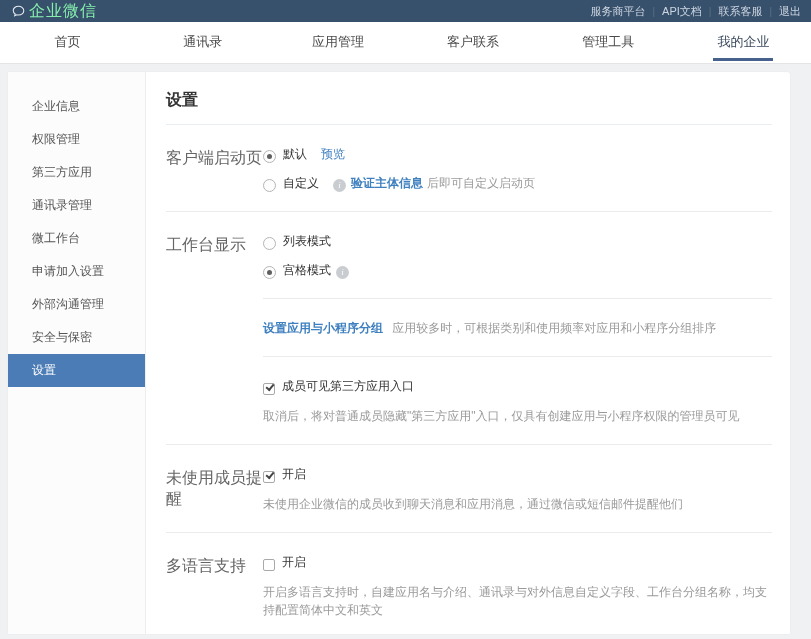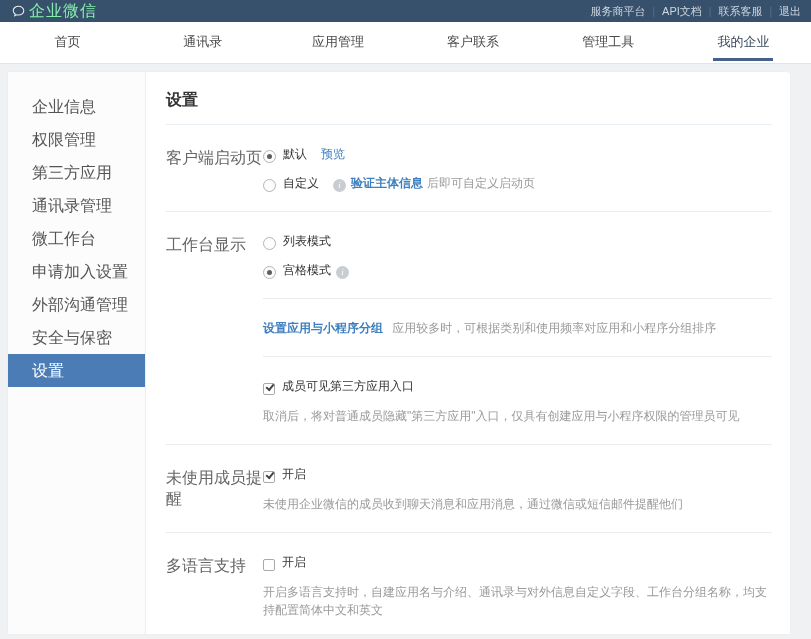--- a/index.html
+++ b/index.html
@@ -68,21 +68,21 @@
     width: 138px;
     background: #fcfcfc;
     border-right: 1px solid #eeeeee;
     padding-top: 18px;
     flex-shrink: 0;
   }
   .side-item {
     height: 33px;
     line-height: 33px;
     padding-left: 24px;
-    font-size: 16px;
+    font-size: 12px;
     color: #555;
     cursor: pointer;
   }
   .side-item.active {
     background: #4c7cb5;
     color: #ffffff;
   }
 
   
   .main {

